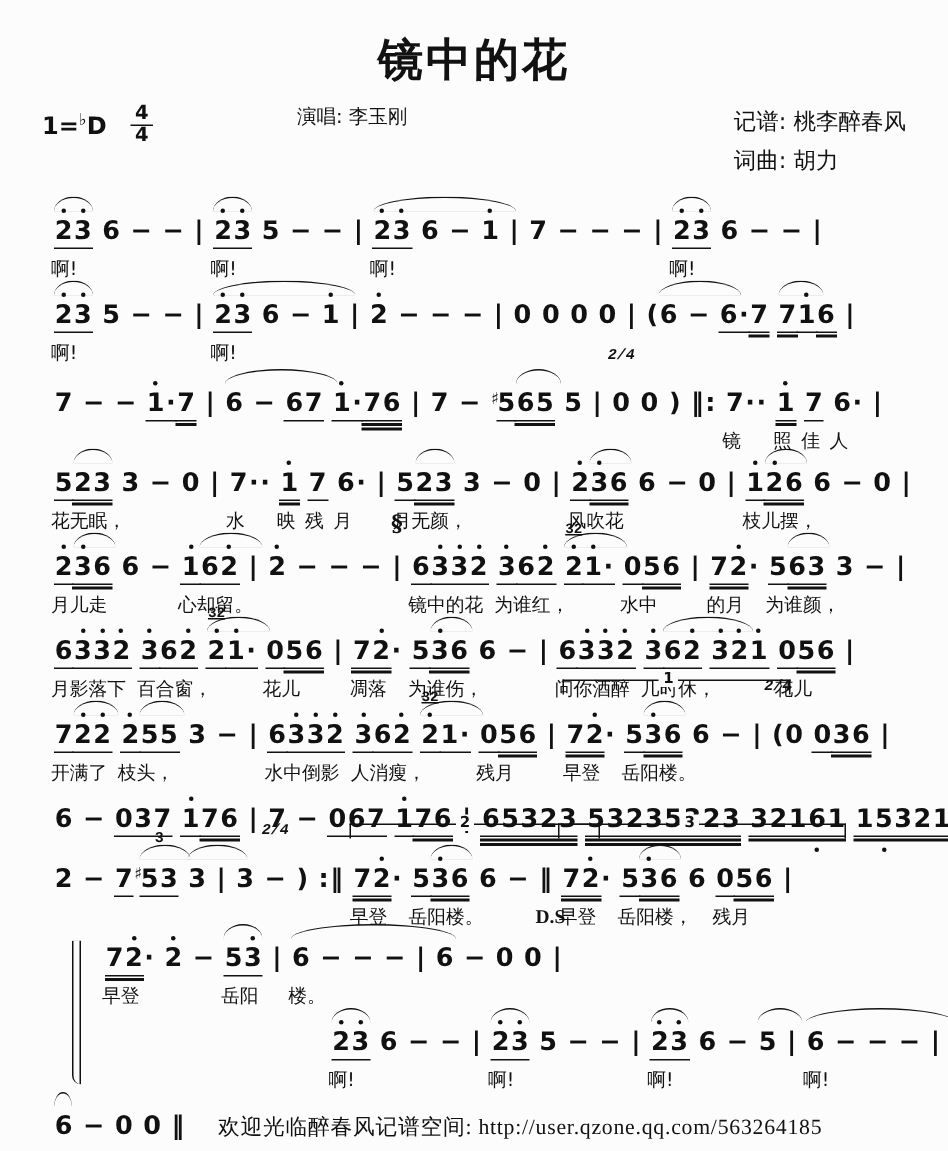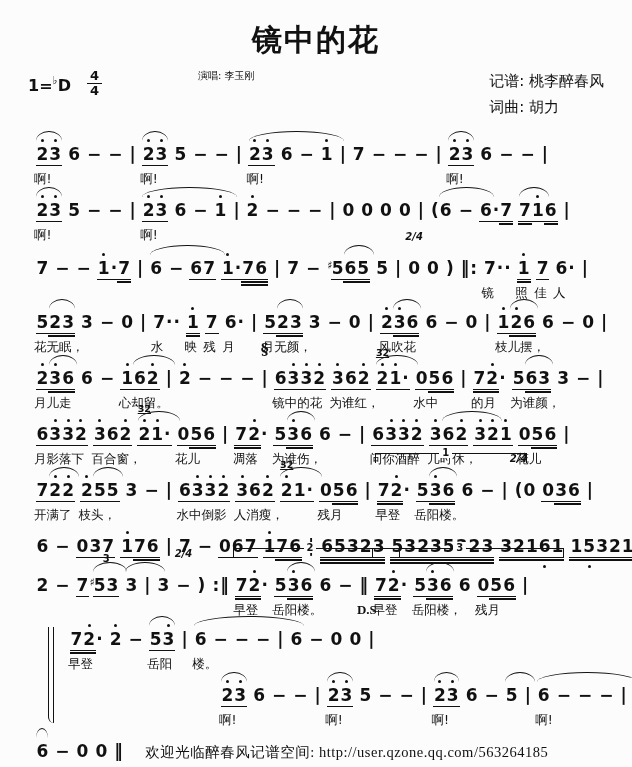--- a/index.html
+++ b/index.html
@@ -8,41 +8,41 @@
   .page{width:632px;height:767px;box-sizing:border-box;position:relative;}
 
   
   .title{text-align:center;font-size:30px;font-weight:bold;letter-spacing:2px;padding-top:20px;}
   .hrow{display:flex;align-items:flex-start;margin:8px 28px 2px 28px;}
   .keysig{font-size:16px;font-weight:bold;width:170px;white-space:nowrap;}
   .keysig sup{font-size:11px;}
   .frac{display:inline-block;vertical-align:-4px;margin-left:16px;font-style:normal;}
   .frac i{display:block;font-style:normal;font-size:13px;line-height:1.05;text-align:center;font-weight:bold;}
   .frac i:first-child{border-bottom:1.6px solid #111;padding:0 3px;}
-  .singer{font-size:10px;width:215px;white-space:nowrap;}
+  .singer{font-size:13px;width:215px;white-space:nowrap;}
   .credits{font-size:15px;margin-left:auto;line-height:1.7;white-space:nowrap;}
 
   
   .score{margin-left:30px;}
   .sline{position:relative;box-sizing:border-box;padding-top:22px;height:37px;white-space:nowrap;}
   .sline.haslyr{height:56px;}
   .cell{position:relative;display:inline-block;margin-left:6px;vertical-align:baseline;}
   .cell.g{margin-left:0;}
   .nt{position:relative;display:inline-block;font-weight:bold;font-size:17px;line-height:20px;}
   .nt.sm{font-size:11px;vertical-align:5px;margin-right:-2px;}
   .ch{position:relative;display:inline-block;padding:0 .5px;}
   .ch.da::before{content:'';position:absolute;top:-5px;left:50%;margin-left:-1.5px;
                  width:3px;height:3px;border-radius:50%;background:#111;}
   .ch.db::after{content:'';position:absolute;bottom:-12px;left:50%;margin-left:-1.5px;
                  width:3px;height:3px;border-radius:50%;background:#111;}
   .ul{position:absolute;left:-.5px;right:-.5px;height:1.4px;background:#111;font-style:normal;}
   .arc{position:absolute;top:-13px;left:0;width:100%;height:9px;font-style:normal;
        border-top:1.6px solid #111;border-radius:50% 50% 0 0 / 100% 100% 0 0;}
   .sup{position:absolute;left:50%;transform:translateX(-50%);font-style:normal;
-       font-weight:bold;white-space:nowrap;}
+       font-weight:bold;white-space:nowrap;font-family:Liberation Mono, monospace;}
   .sup.ts{top:-27px;font-size:10px;font-style:italic;}
   .sup.seg{top:-28px;font-size:15px;font-family:"DejaVu Serif",serif;}
   .sup.gr{top:-21px;font-size:9.5px;text-decoration:underline;}
   .sup.tri{top:-22px;font-size:10px;}
   .volta{position:absolute;top:-27px;left:-2px;height:9px;font-style:normal;
          border-top:1.4px solid #111;border-left:1.4px solid #111;border-right:1.4px solid #111;}
   .volta b{position:absolute;top:-7px;left:42%;font-size:10px;background:#fcfcfc;padding:0 3px;}
   .lyr{position:absolute;left:-2px;top:27px;font-size:12.5px;font-weight:normal;white-space:nowrap;}
   .lyr.lb{font-weight:bold;font-family:"Liberation Serif",serif;font-size:13px;}
   .tailtext{font-weight:normal;font-size:14.5px;letter-spacing:.5px;

